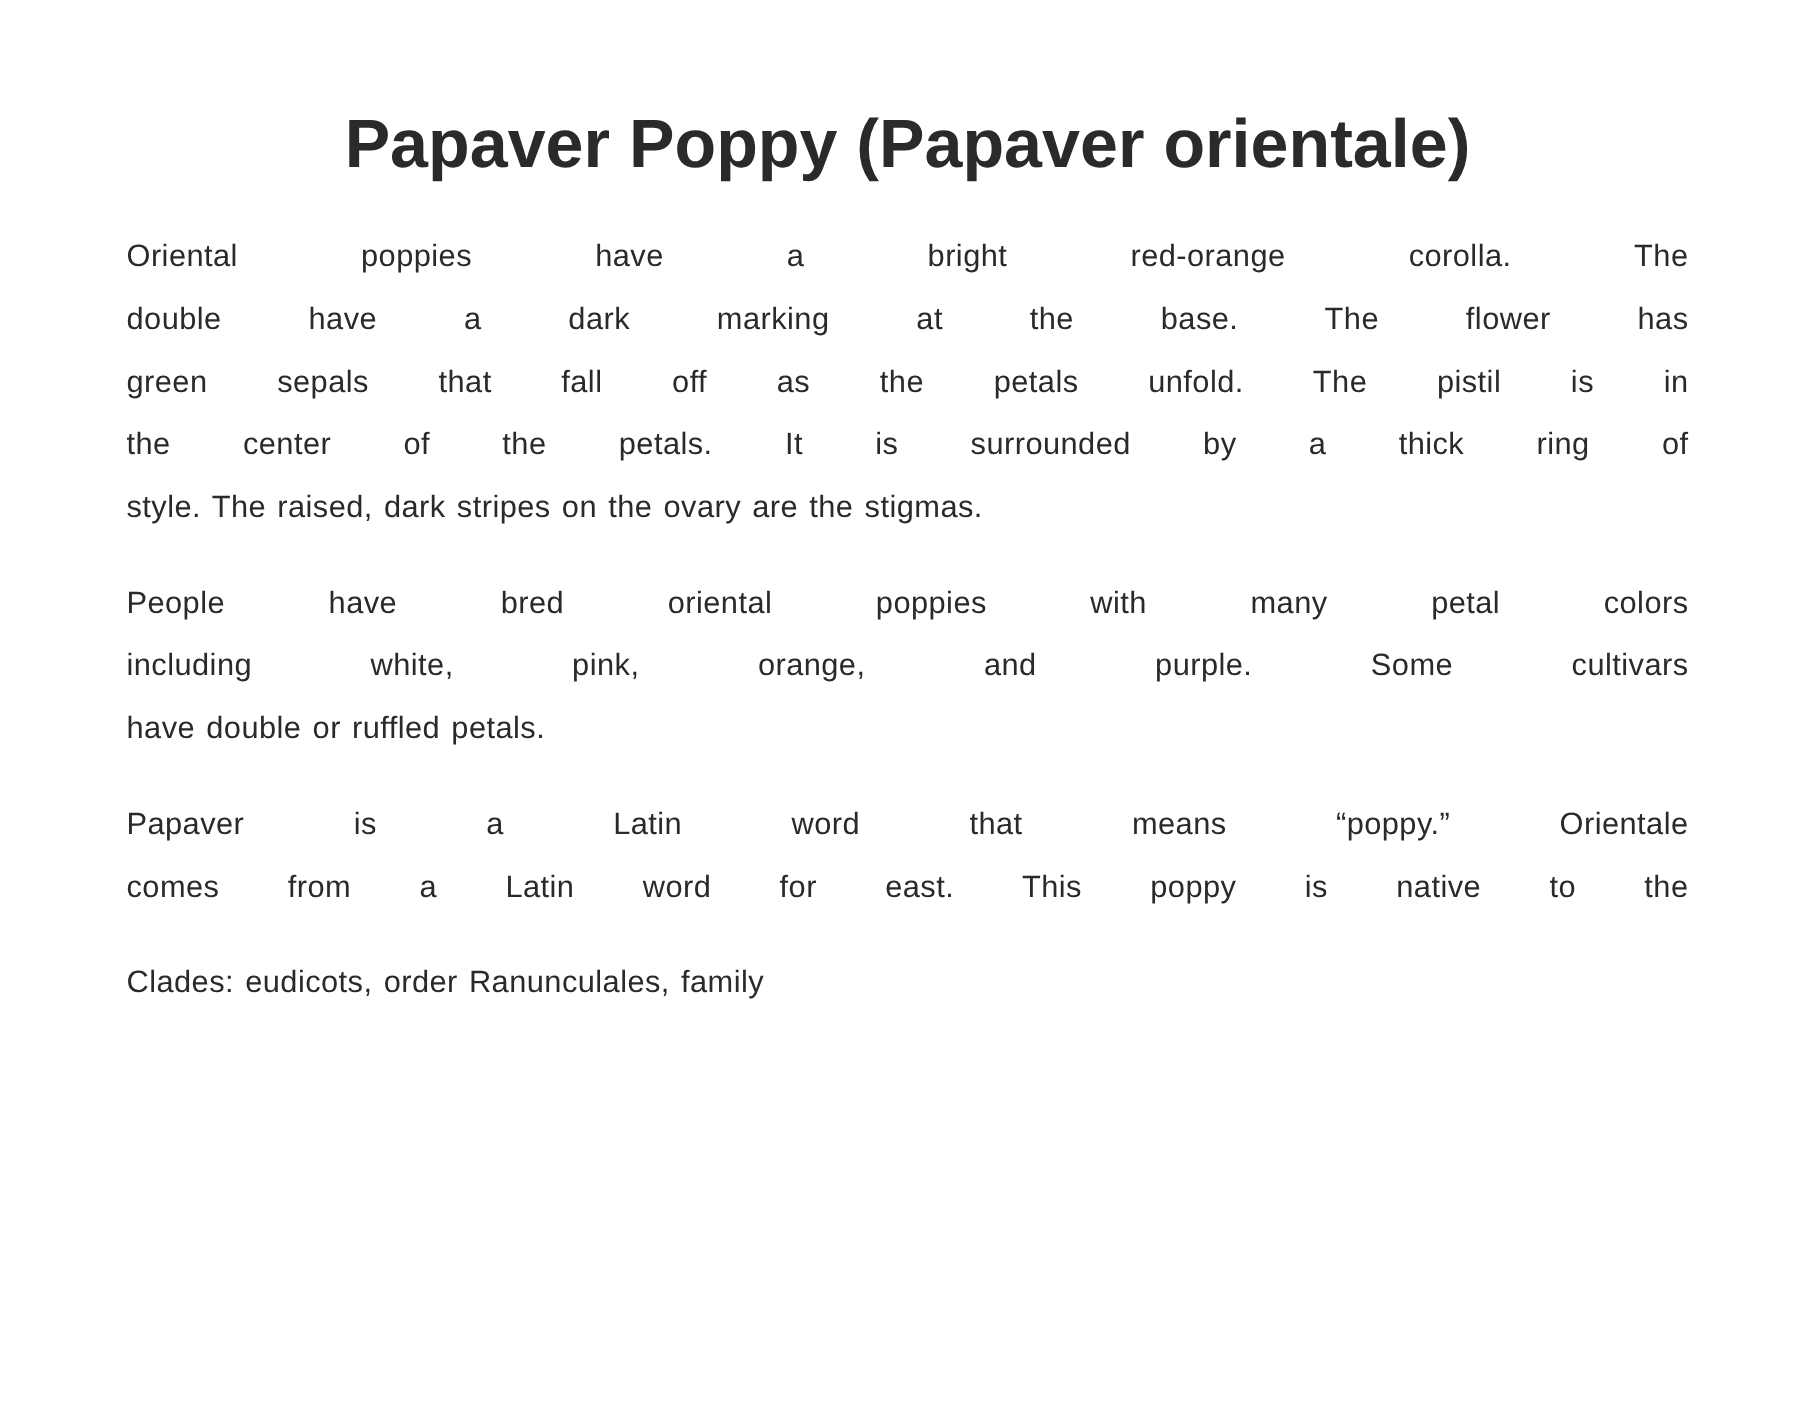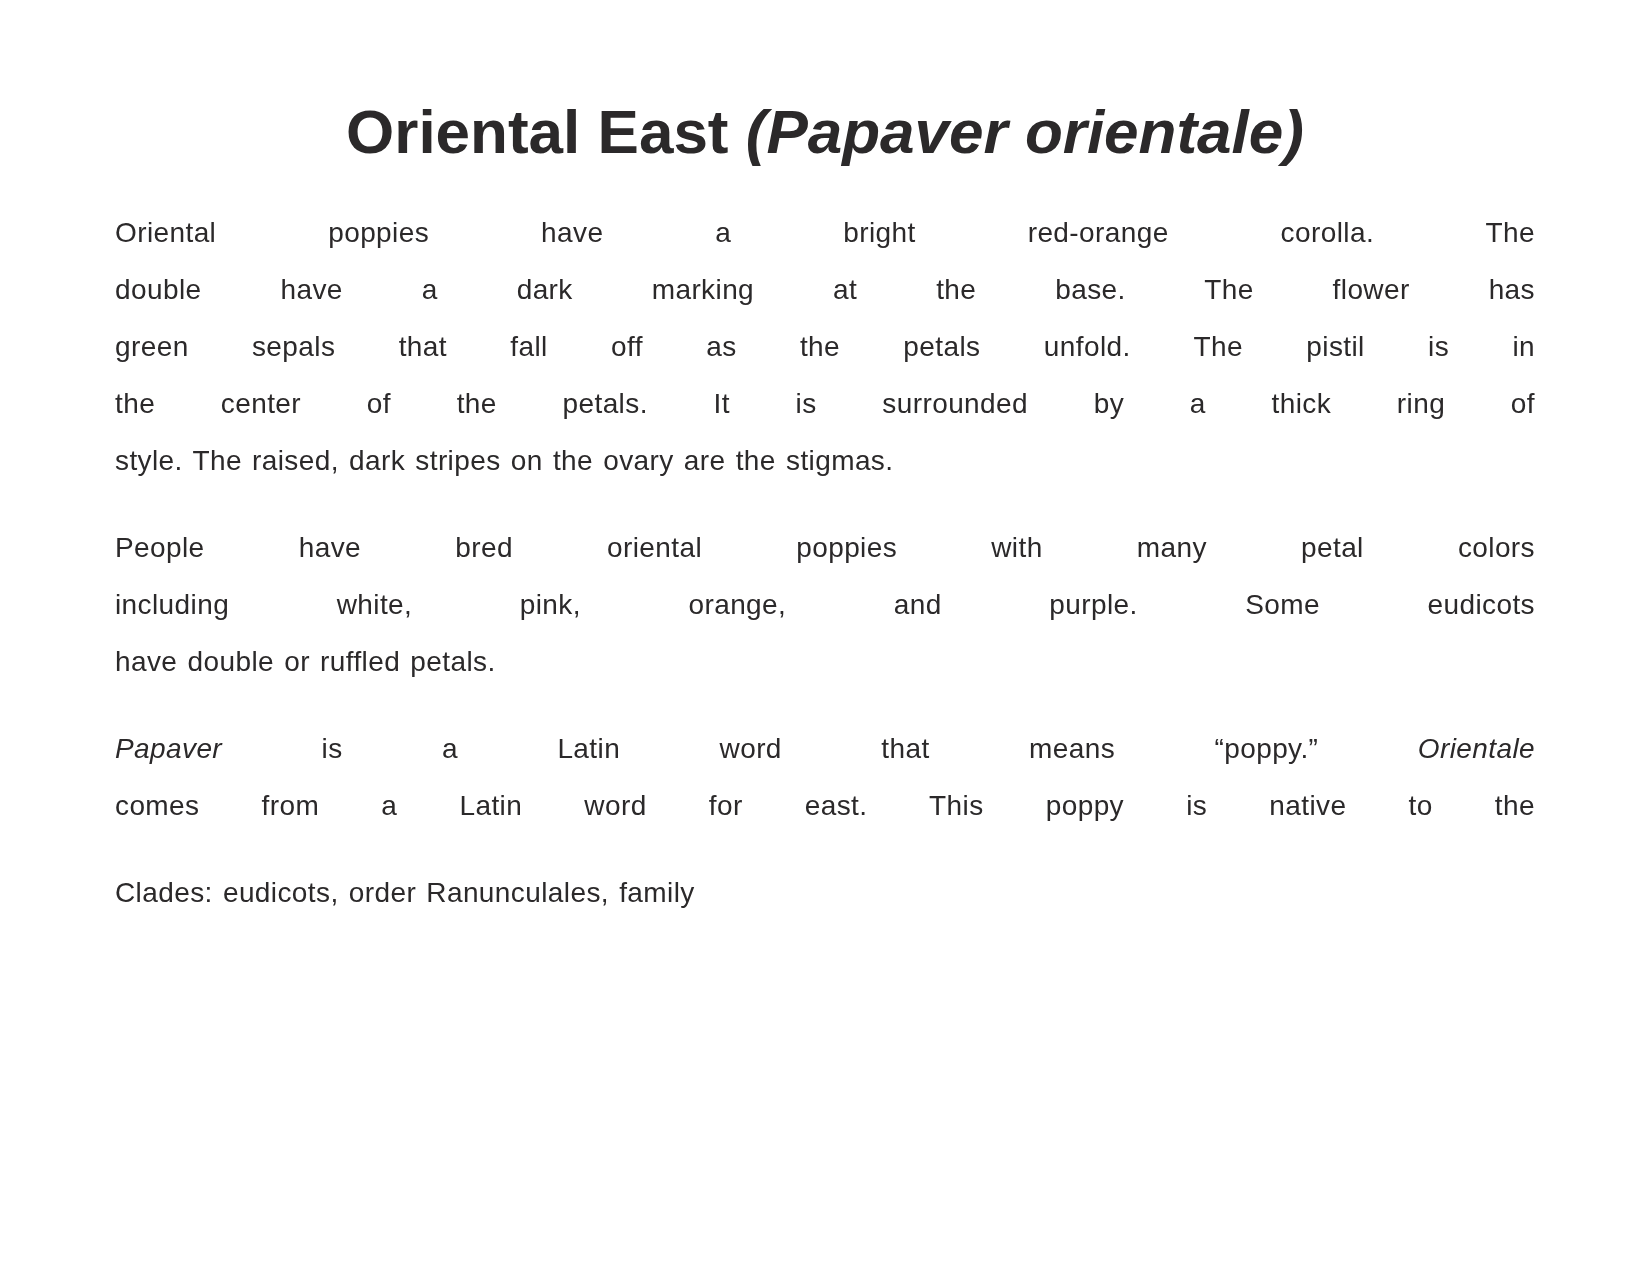--- a/index.html
+++ b/index.html
@@ -36,39 +36,39 @@
     margin: 0 0 30px 0;
   }
   .line {
     text-align: justify;
     text-align-last: justify;
   }
   .line.no-just {
     text-align: right;
     text-align-last: left;
   }
-  .it { font-style: italic; }
+  .it { }
 </style>
 </head>
 <body>
 
 <div class="page">
   <div class="content">
-    <h1 class="doc-title" id="doc-title"><span>Oriental East </span><span class="it">(Papaver orientale)</span></h1>
+    <h1 class="doc-title" id="doc-title"><span>Papaver Poppy </span><span class="it">(Papaver orientale)</span></h1>
     <div id="body-text">
         <div class="para">
           <div class="line"><span>Oriental poppies have a bright red-orange corolla. The</span></div>
           <div class="line"><span>double have a dark marking at the base. The flower has</span></div>
           <div class="line"><span>green sepals that fall off as the petals unfold. The pistil is in</span></div>
           <div class="line"><span>the center of the petals. It is surrounded by a thick ring of</span></div>
           <div class="line no-just"><span>style. The raised, dark stripes on the ovary are the stigmas.</span></div>
         </div>
         <div class="para">
           <div class="line"><span>People have bred oriental poppies with many petal colors</span></div>
-          <div class="line"><span>including white, pink, orange, and purple. Some eudicots</span></div>
+          <div class="line"><span>including white, pink, orange, and purple. Some cultivars</span></div>
           <div class="line no-just"><span>have double or ruffled petals.</span></div>
         </div>
         <div class="para">
           <div class="line"><span class="it">Papaver</span><span> is a Latin word that means “poppy.” </span><span class="it">Orientale</span></div>
           <div class="line"><span>comes from a Latin word for east. This poppy is native to the</span></div>
         </div>
         <div class="para">
           <div class="line no-just"><span>Clades: eudicots, order Ranunculales, family</span></div>
         </div>
       </div>

